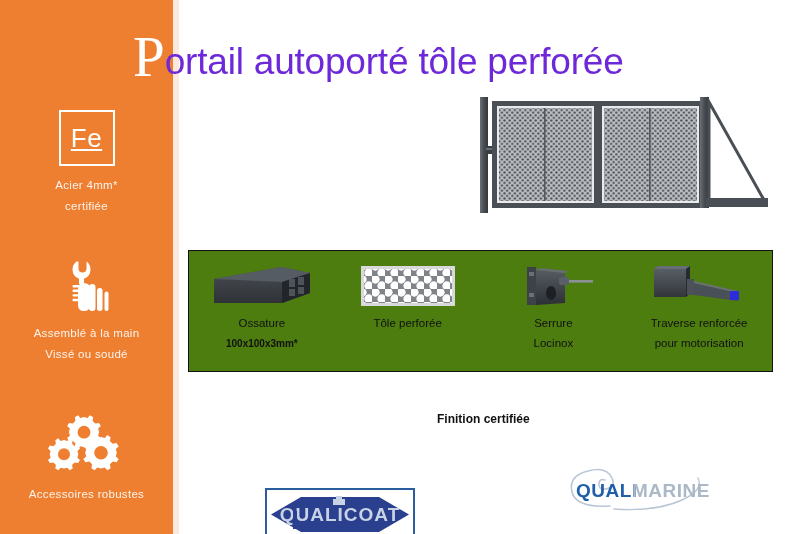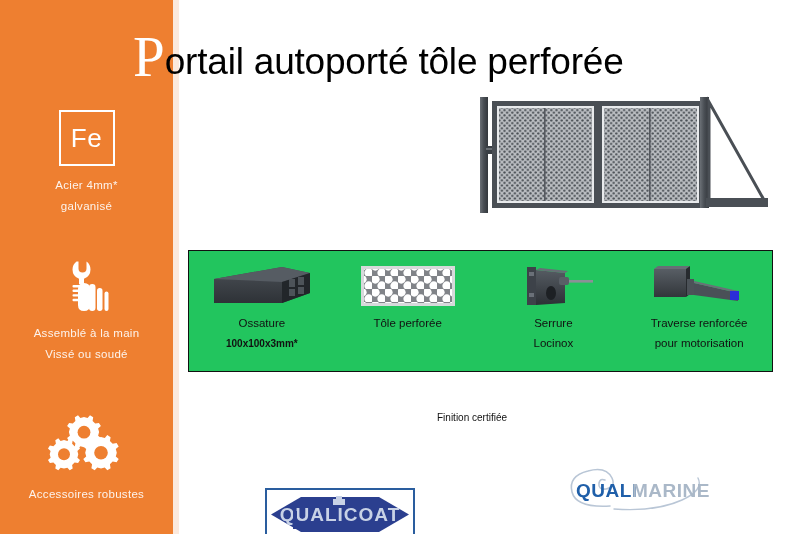--- a/index.html
+++ b/index.html
@@ -48,20 +48,21 @@
   }
   .fe-box {
     width: 56px;
     height: 56px;
     margin: 0 auto 9px auto;
     border: 2px solid #ffffff;
     box-sizing: border-box;
     display: flex;
     align-items: center;
     justify-content: center;
+    text-decoration: underline;
   }
   .fe-text {
     font-size: 26px;
     color: #ffffff;
     line-height: 1;
     letter-spacing: .5px;
   }
   .side-icon {
     display: block;
     margin: 0 auto 7px auto;
@@ -81,42 +82,42 @@
     font-size: 57px;
     line-height: 1;
     color: #ffffff;
     font-family: "Liberation Serif", serif;
     position: relative;
     top: 2px;
   }
   #title-rest {
     font-size: 37px;
     line-height: 1;
-    color: #000000;
+    color: #6d28d9;
     font-family: "Liberation Sans", sans-serif;
     letter-spacing: -.2px;
   }
 
   
   #gate {
     position: absolute;
     left: 472px;
     top: 88px;
   }
 
   
   #features {
     position: absolute;
     left: 188px;
     top: 250px;
     width: 585px;
     height: 122px;
     border: 1.5px solid #111111;
     box-sizing: border-box;
-    background: #22c55e;
+    background: #4d7c0f;
     display: flex;
   }
   .feature {
     flex: 1 1 0;
     display: flex;
     flex-direction: column;
     align-items: center;
     justify-content: flex-start;
     padding-top: 9px;
   }
@@ -149,22 +150,22 @@
   }
   #footnote .star {
     font-size: 14px;
     vertical-align: -1px;
     font-weight: bold;
   }
   #finition {
     position: absolute;
     left: 437px;
     top: 412px;
-    font-size: 10px;
-    font-weight: normal;
+    font-size: 12px;
+    font-weight: bold;
     color: #111111;
     white-space: nowrap;
   }
 
   
   #qualicoat {
     position: absolute;
     left: 265px;
     top: 488px;
     width: 150px;
@@ -187,21 +188,21 @@
 <div id="page">
 
   <div id="sidebar"></div>
   <div id="sidebar-edge"></div>
 
   <div class="side-block" style="top:110px;">
     <div class="fe-box">
       <span class="fe-text">Fe</span>
     </div>
     <div class="side-label">Acier 4mm*</div>
-    <div class="side-label">galvanisé</div>
+    <div class="side-label">certifiée</div>
   </div>
 
   <div class="side-block" style="top:258px;">
     <svg class="side-icon" width="58" height="58" viewBox="0 0 58 58">
       <g fill="#ffffff">
         <path d="M20.5 3.5 l0 7 a4 4 0 0 0 8 0 l0-7 a10 10 0 0 1 4 8 a10 10 0 0 1 -6.5 9.3 l0 5.2 l-5 0 l0-5.2 A10 10 0 0 1 14.5 11.5 a10 10 0 0 1 4-8 z"></path>
         <rect x="14.5" y="27" width="11.5" height="2.4" rx="1"></rect>
         <rect x="14.5" y="31.6" width="11.5" height="2.4" rx="1"></rect>
         <rect x="14.5" y="36.2" width="11.5" height="2.4" rx="1"></rect>
         <rect x="14.5" y="40.8" width="11.5" height="2.4" rx="1"></rect>

